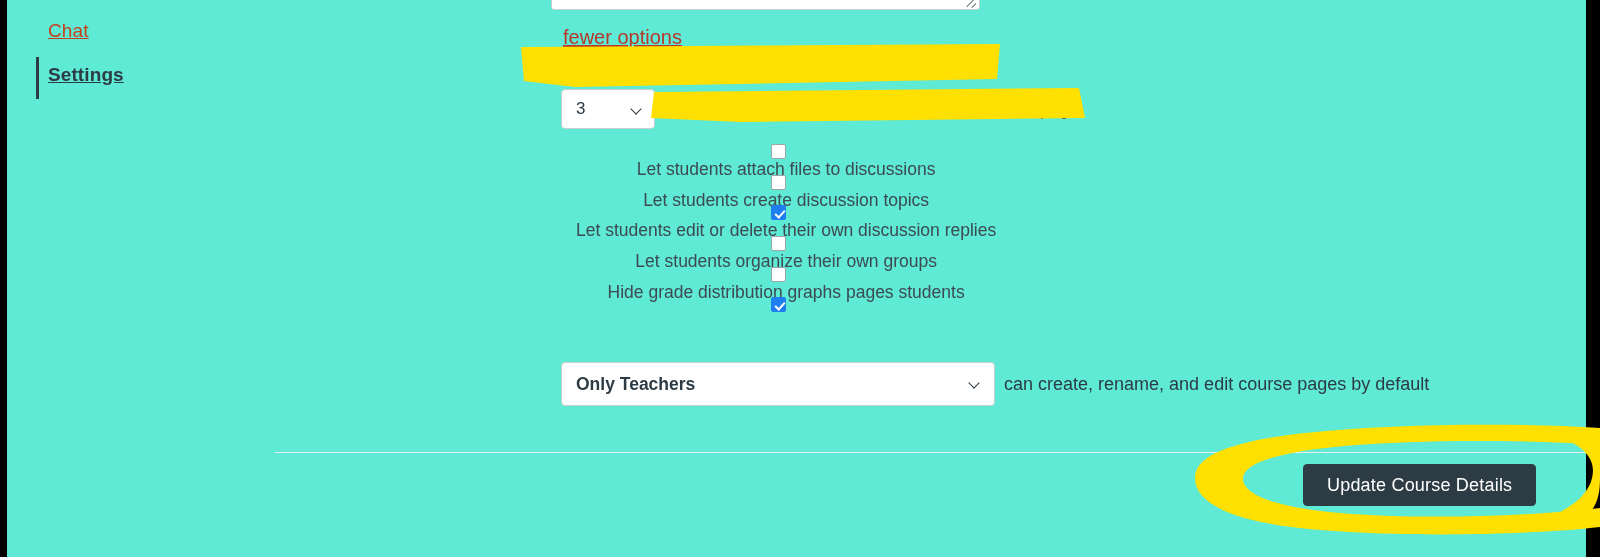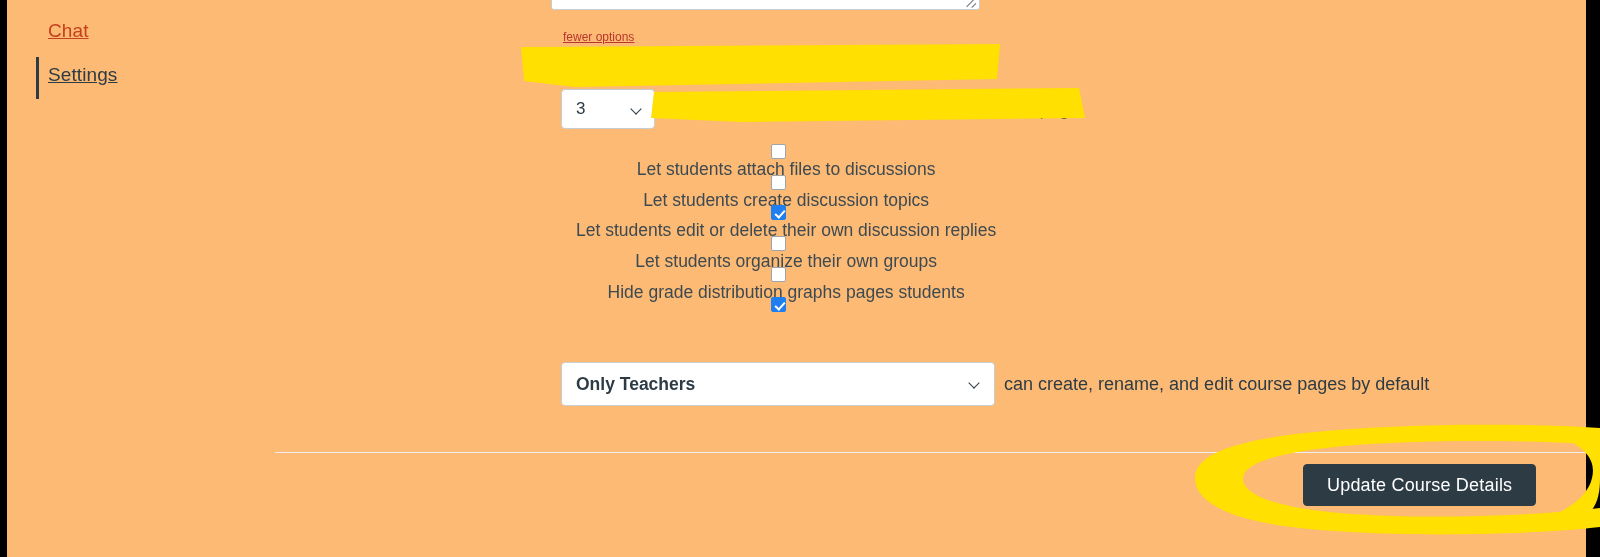--- a/index.html
+++ b/index.html
@@ -8,21 +8,21 @@
     background: #ffffff;
   }
   body {
     font-family: "Liberation Sans", sans-serif;
     -webkit-font-smoothing: antialiased;
   }
   #screen {
     position: relative;
     width: 1600px;
     height: 557px;
-    background: #fdba74;
+    background: #5eead4;
     overflow: hidden;
   }
 
   
   .edge-strip {
     position: absolute;
     top: 0;
     height: 557px;
     background: #000000;
   }
@@ -46,21 +46,21 @@
   }
   .nav-chat {
     left: 41px;
     top: 20px;
     color: #C5401D;
   }
   .nav-settings {
     left: 41px;
     top: 64px;
     color: #2D3B45;
-    font-weight: normal;
+    font-weight: bold;
     text-align: right;
   }
   .nav-active-bar {
     position: absolute;
     left: 29px;
     top: 57px;
     width: 3px;
     height: 42px;
     background: #2D3B45;
   }
@@ -106,21 +106,21 @@
   }
   .resize-grip i:nth-child(2) {
     width: 6px; right: 0; bottom: 2px;
     transform: rotate(-45deg);
   }
 
   .fewer-options {
     position: absolute;
     left: 563px;
     top: 28px;
-    font-size: 12px;
+    font-size: 20px;
     line-height: 19px;
     color: #B8372B;
     cursor: pointer;
   }
 
   
   .ann-row {
     position: absolute;
     left: 561px;
     top: 54px;

